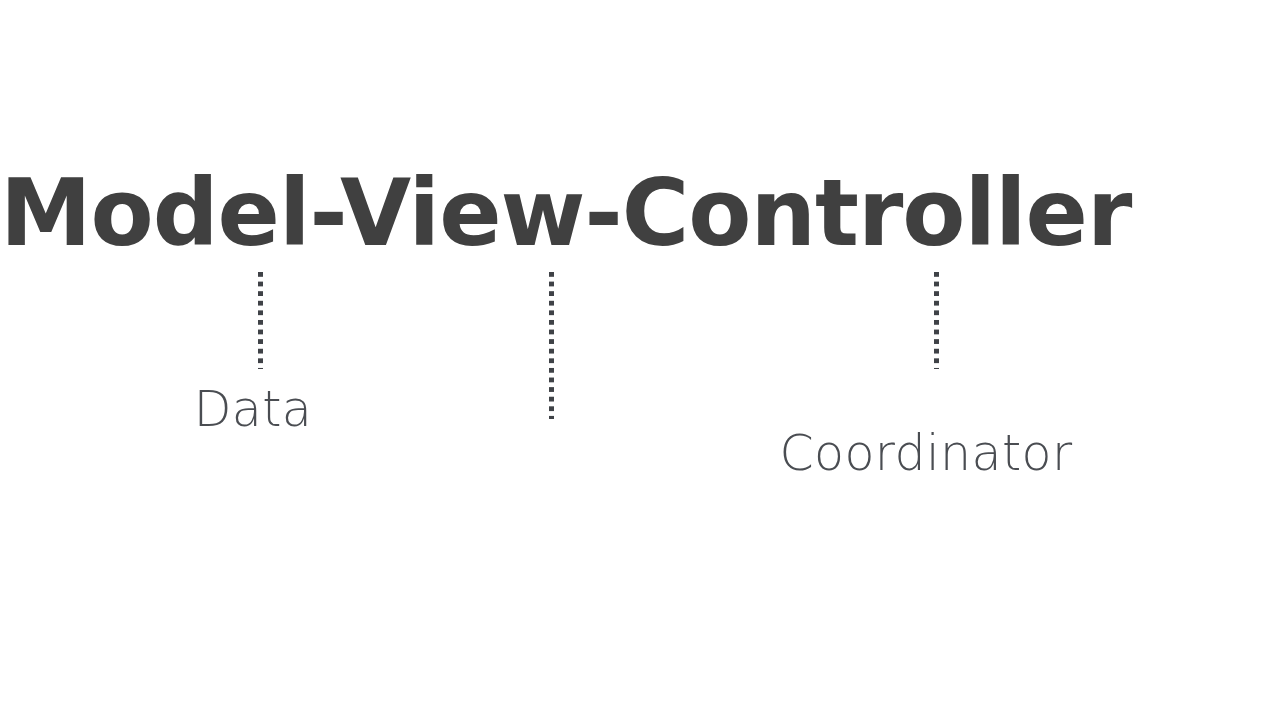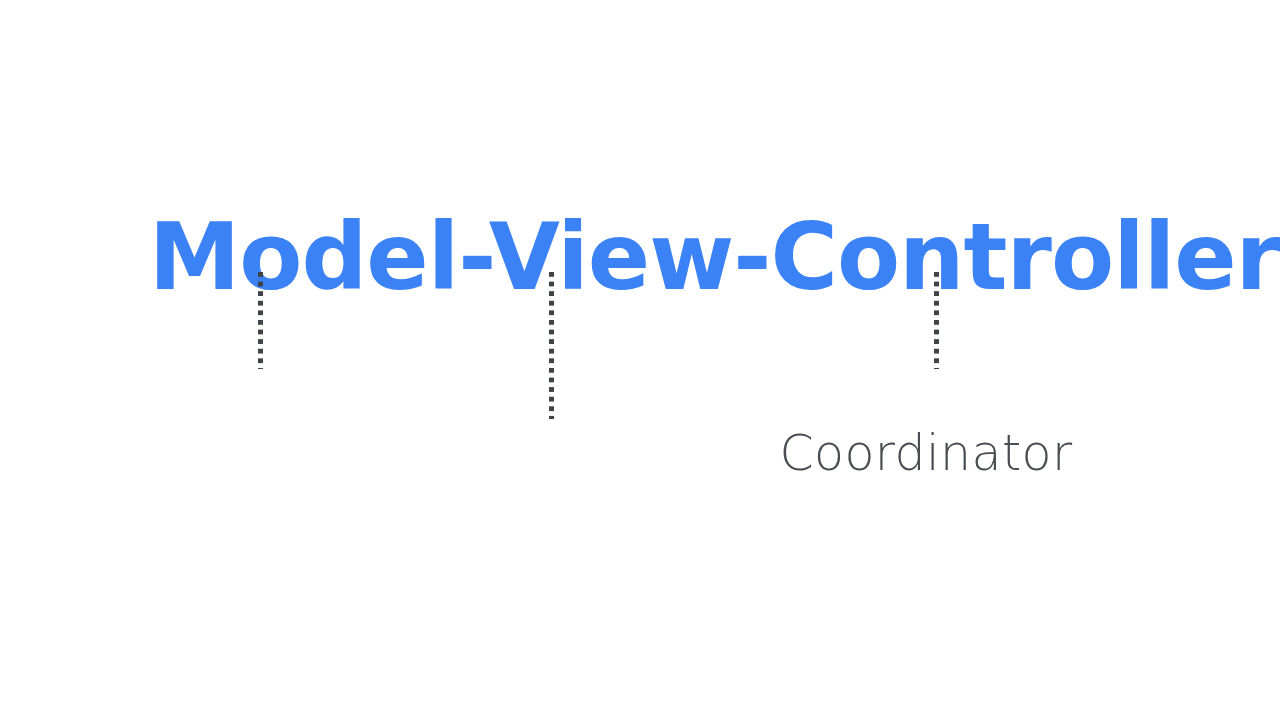--- a/index.html
+++ b/index.html
@@ -20,29 +20,28 @@
     height: 720px;
     background: #ffffff;
   }
 
   
   #title {
     position: absolute;
     left: 0;
     top: 164px;
     width: 1280px;
-    text-align: right;
+    text-align: left;
     font-family: "DejaVu Sans", sans-serif;
     font-weight: 700;
     font-size: 92px;
     line-height: 100px;
     letter-spacing: -1.0px;
-    color: #3b82f6;
+    color: #404040;
     white-space: nowrap;
-    margin-top: 44px;
   }
 
   
   .connector {
     position: absolute;
     width: 5px;
     background-image: linear-gradient(
         to bottom,
         #3f4247 0px,
         #3f4247 5px,
@@ -91,17 +90,18 @@
 <div id="slide">
 
   <div id="title">Model-View-Controller</div>
 
   <div id="connector-model" class="connector"></div>
 
   <div id="connector-view" class="connector"></div>
 
   <div id="connector-controller" class="connector"></div>
 
+  <div id="label-data" class="sublabel">Data</div>
 
 
   <div id="label-coordinator" class="sublabel">Coordinator</div>
 
 </div>
 
 </body></html>

